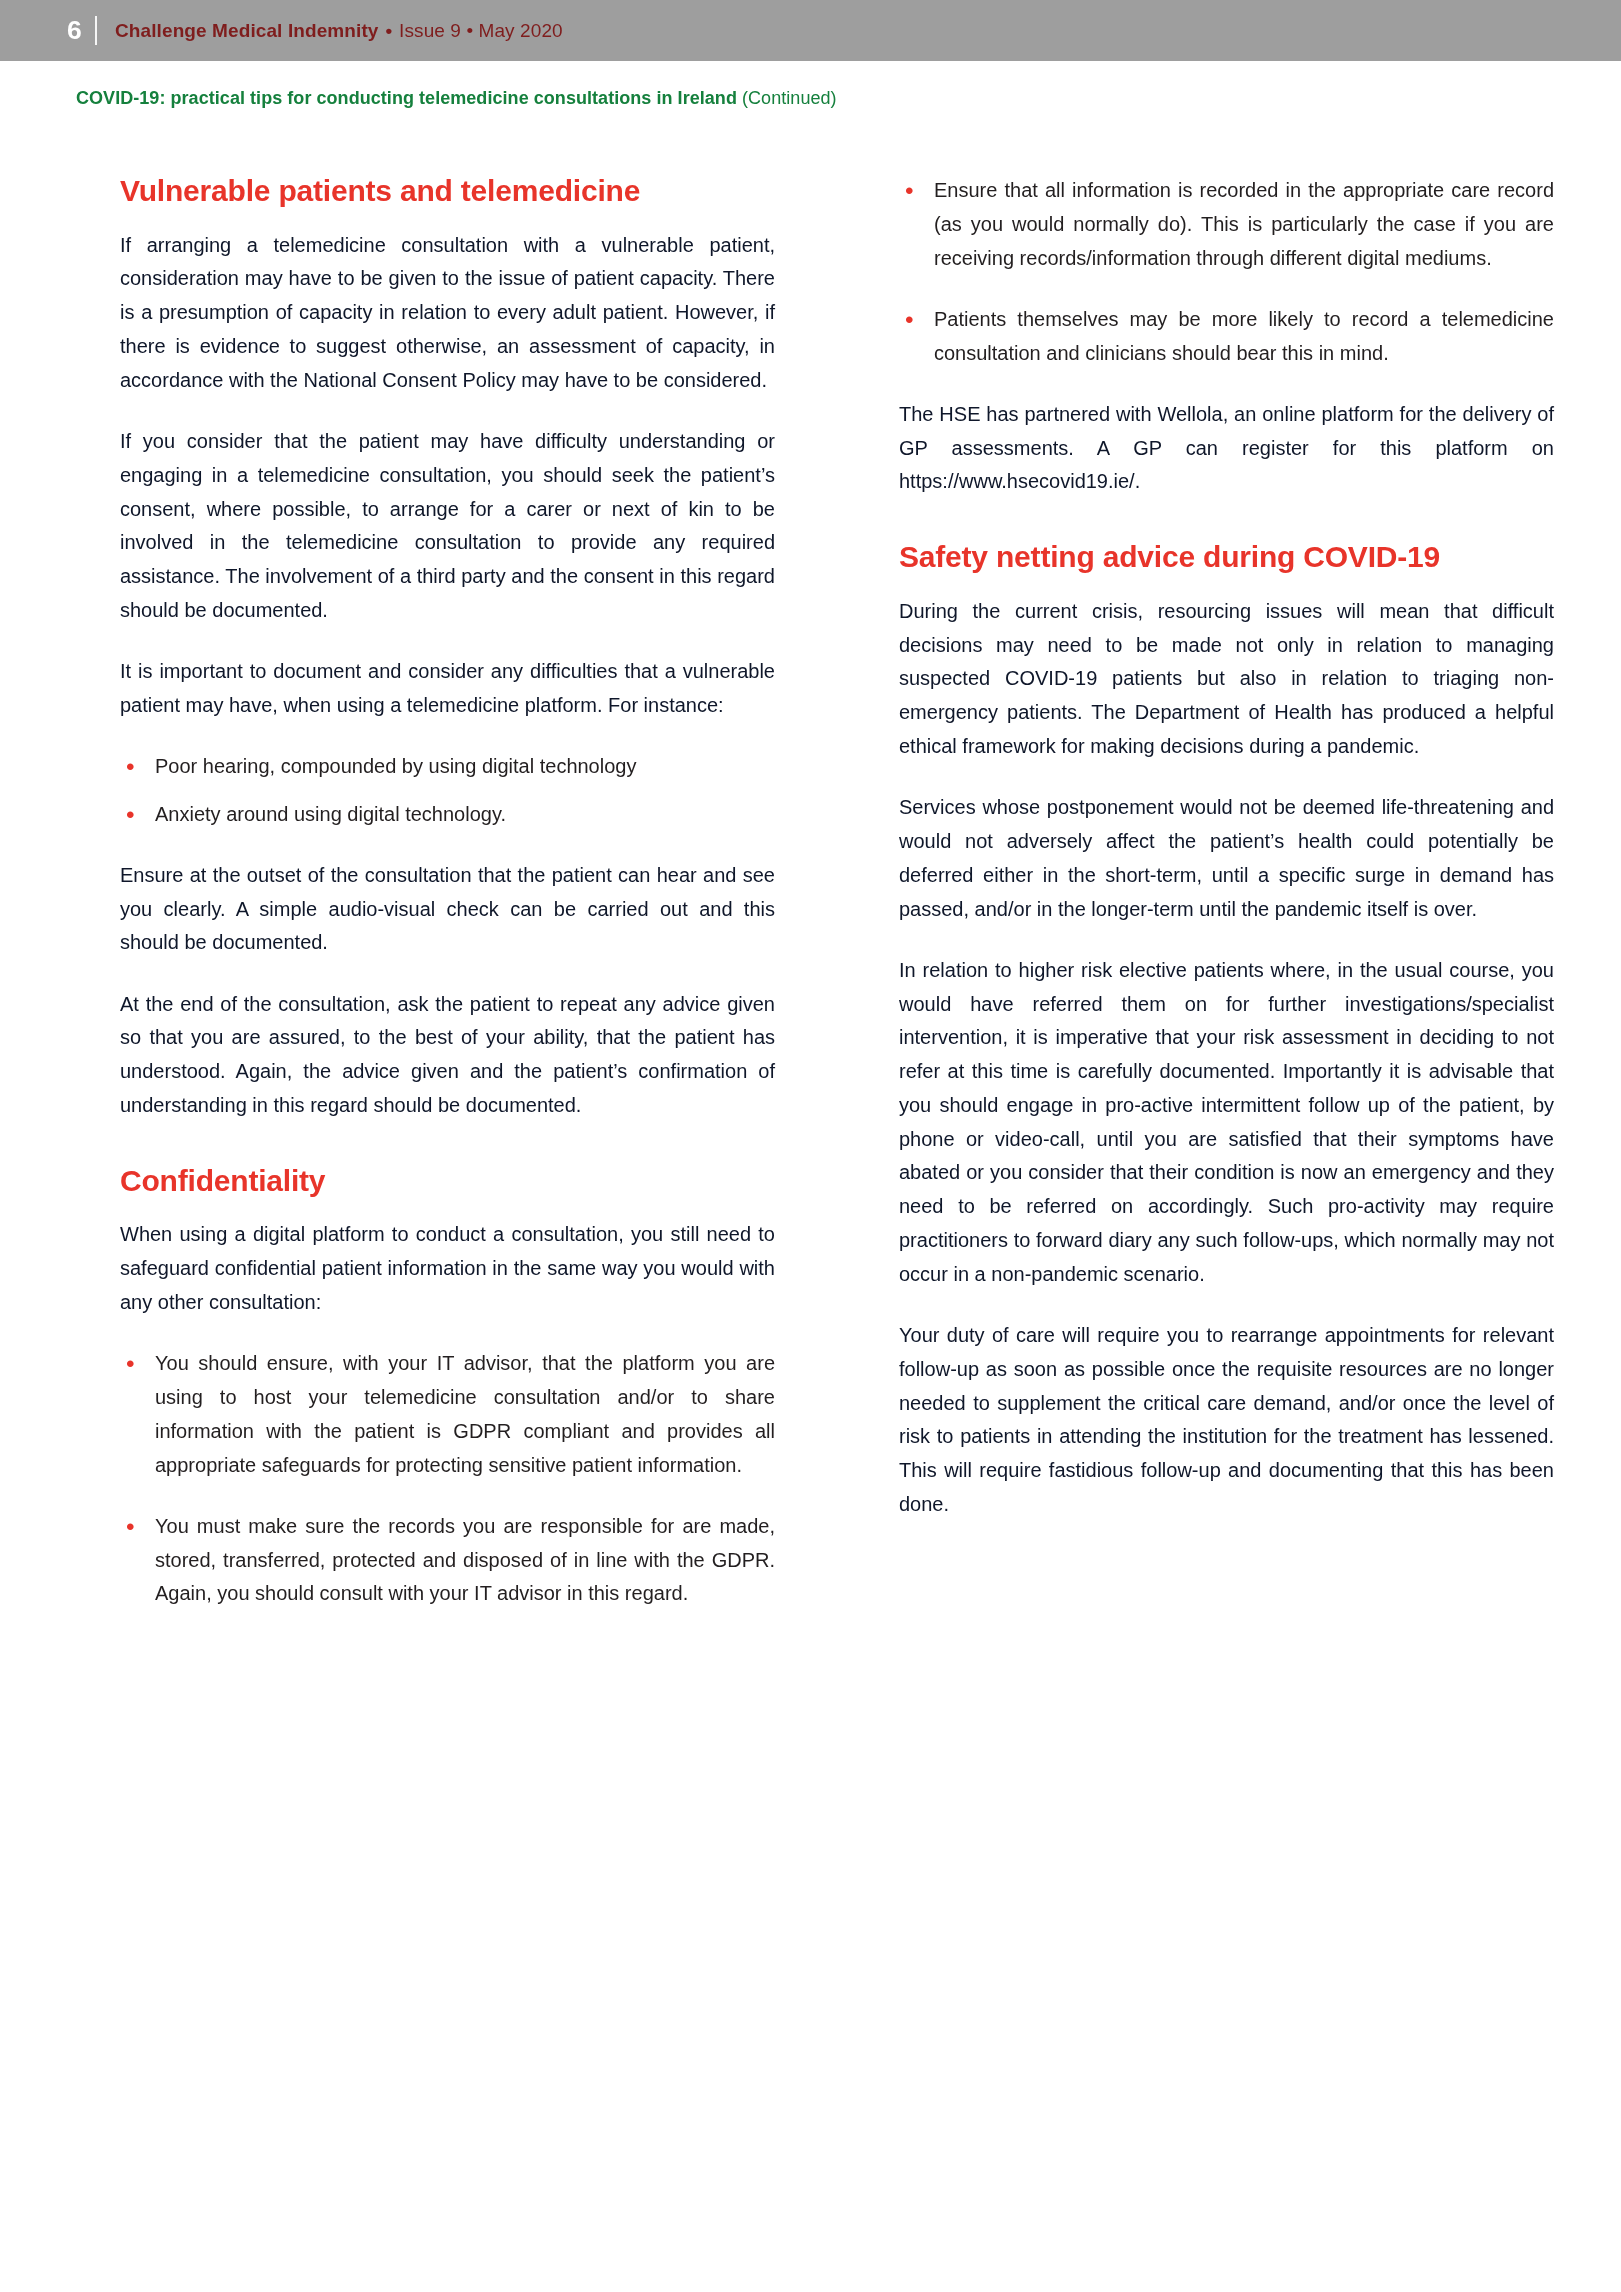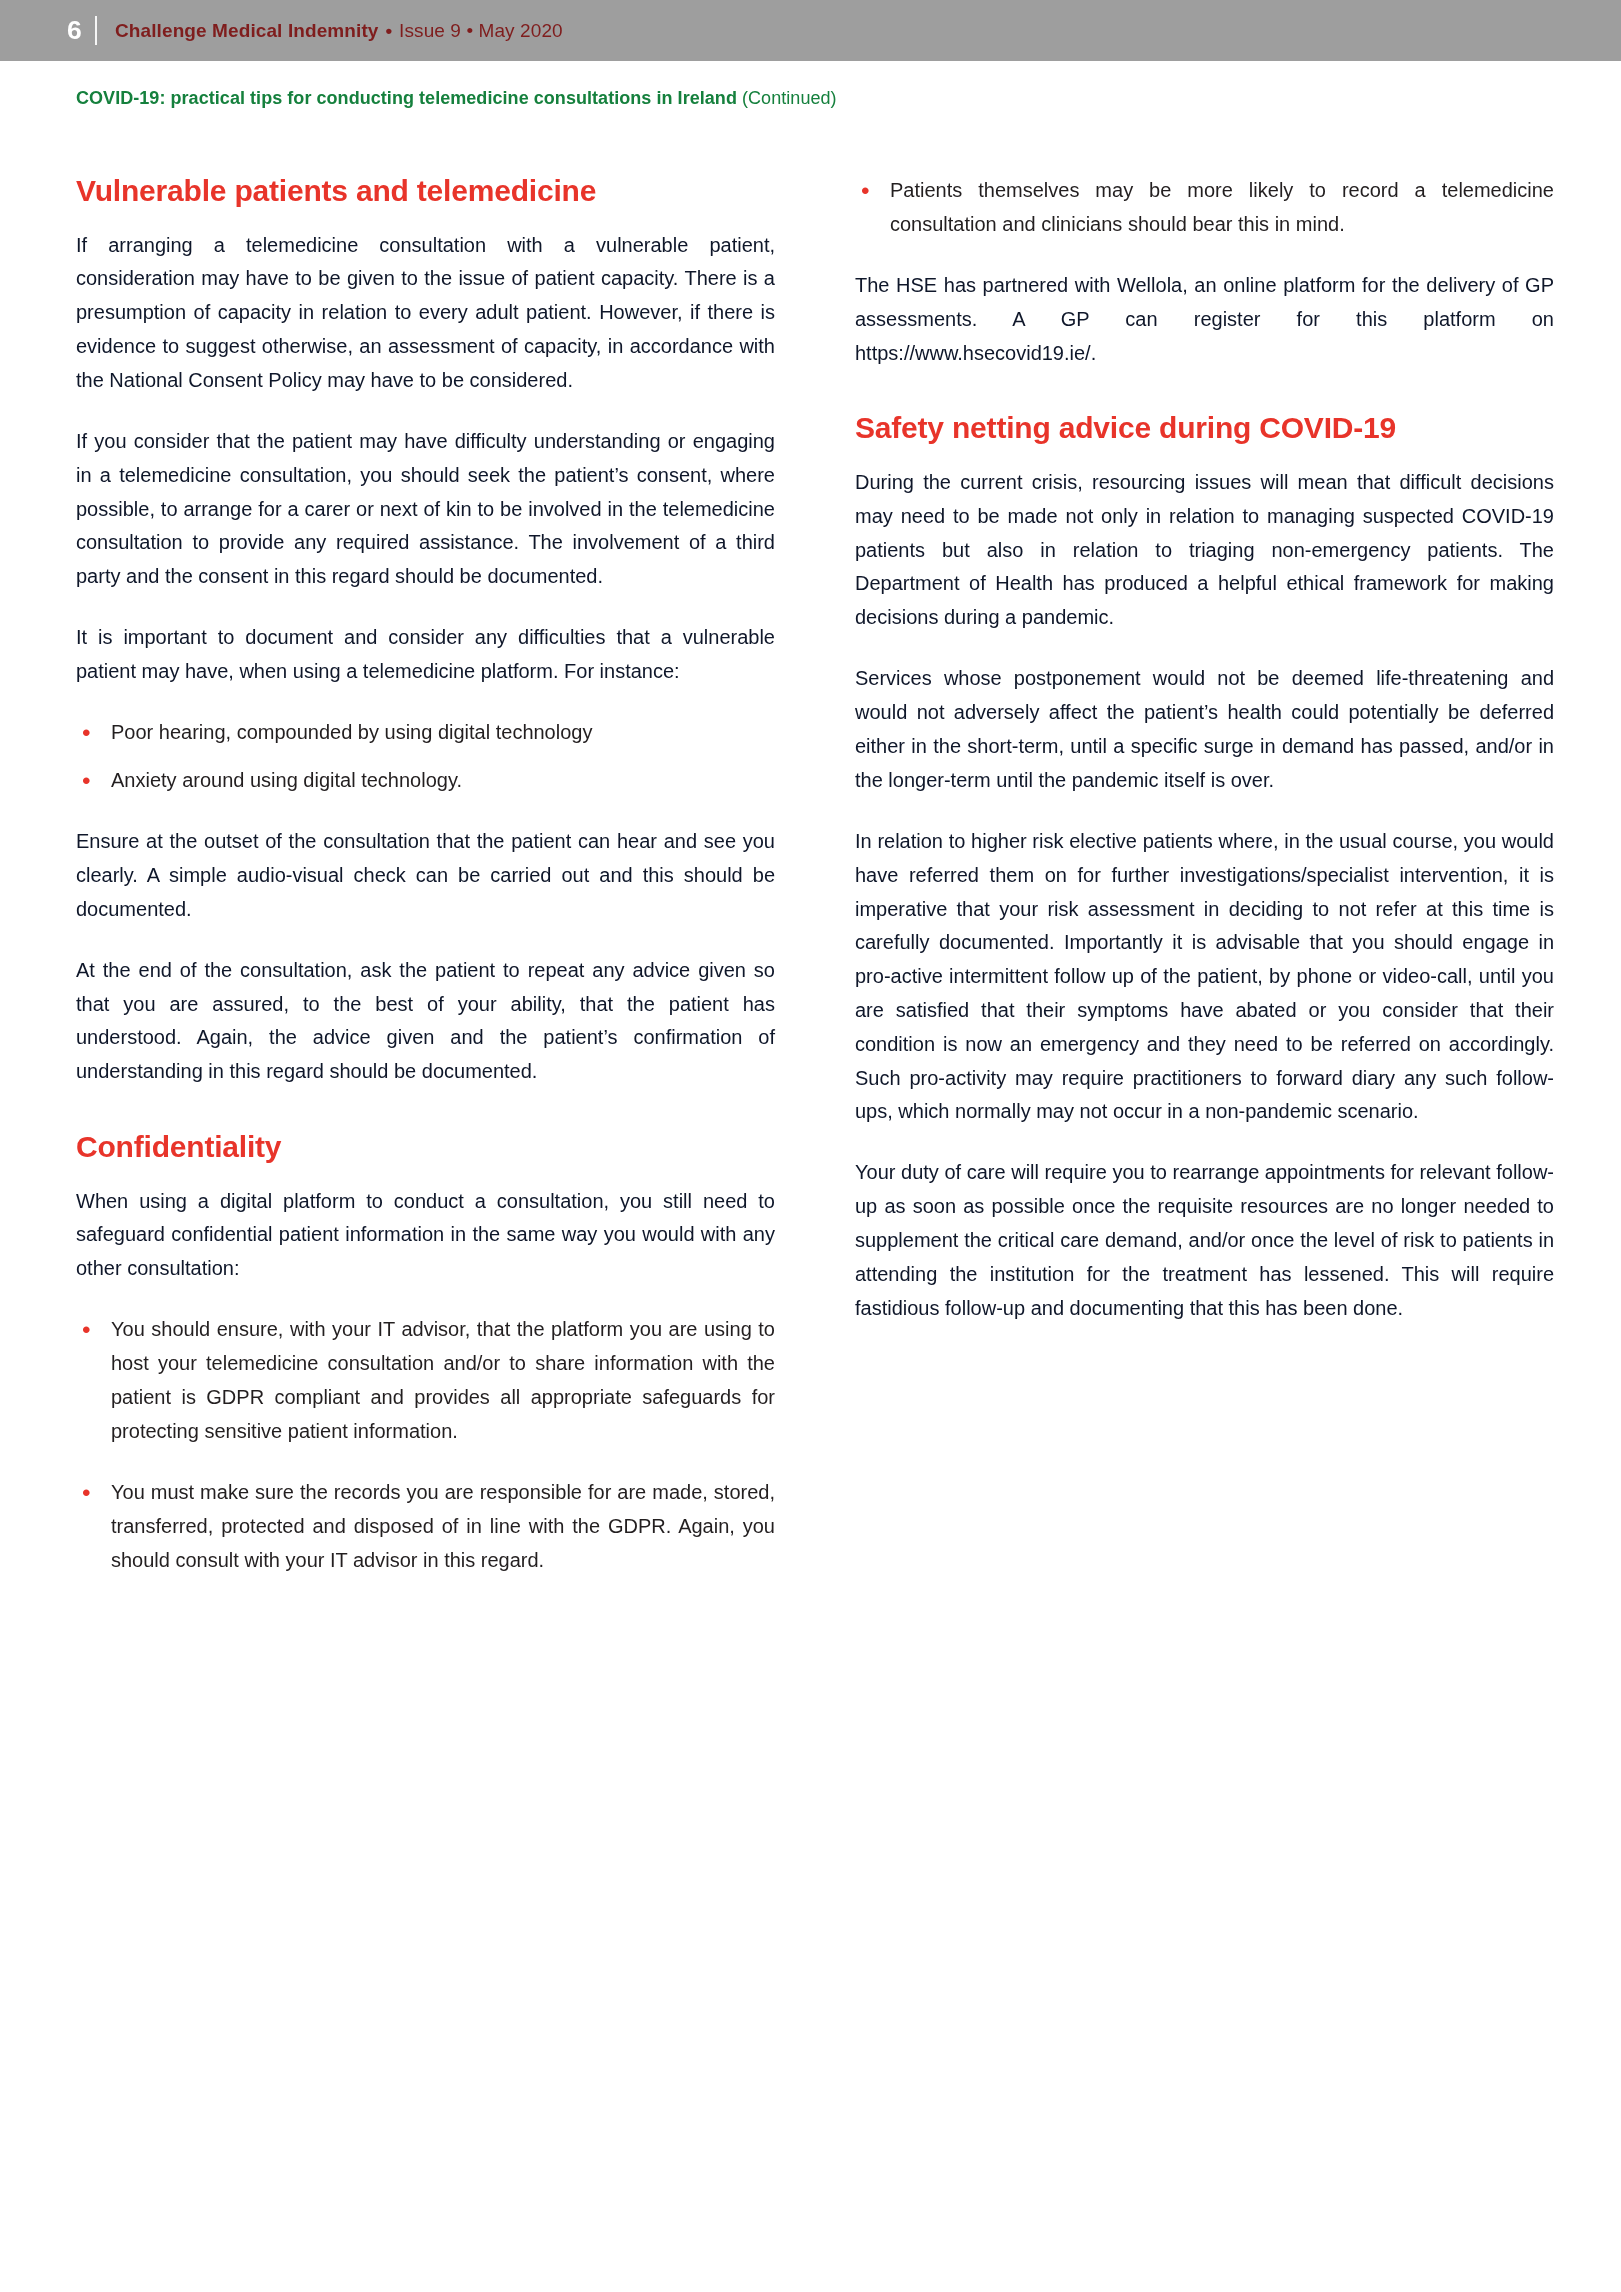--- a/index.html
+++ b/index.html
@@ -80,20 +80,21 @@
   .columns {
     position: absolute;
     top: 174px;
     left: 76px;
     width: 1478px;
     display: flex;
     gap: 80px;
   }
   .col {
     width: 699px;
+    margin-left: 44px;
   }
 
   h2.section-title {
     color: #e8342a;
     font-size: 30px;
     font-weight: bold;
     margin: 0 0 21.6px 0;
     letter-spacing: -0.2px;
     line-height: 1.1;
   }
@@ -189,20 +190,21 @@
       <ul class="bullets para">
         <li>You should ensure, with your IT advisor, that the platform you are using to host your telemedicine consultation and/or to share information with the patient is GDPR compliant and provides all appropriate safeguards for protecting sensitive patient information.</li>
         <li>You must make sure the records you are responsible for are made, stored, transferred, protected and disposed of in line with the GDPR. Again, you should consult with your IT advisor in this regard.</li>
       </ul>
 
     </div>
 
     <div class="col">
 
       <ul class="bullets para gap-after">
+        <li>Ensure that all information is recorded in the appropriate care record (as you would normally do). This is particularly the case if you are receiving records/information through different digital mediums.</li>
         <li>Patients themselves may be more likely to record a telemedicine consultation and clinicians should bear this in mind.</li>
       </ul>
 
       <p class="body">The HSE has partnered with Wellola, an online platform for the delivery of GP assessments. A GP can register for this platform on https://www.hsecovid19.ie/.</p>
 
       <h2 class="section-title spaced">Safety netting advice during COVID-19</h2>
 
       <p class="body">During the current crisis, resourcing issues will mean that difficult decisions may need to be made not only in relation to managing suspected COVID-19 patients but also in relation to triaging non-emergency patients. The Department of Health has produced a helpful ethical framework for making decisions during a pandemic.</p>
       <p class="body">Services whose postponement would not be deemed life-threatening and would not adversely affect the patient’s health could potentially be deferred either in the short-term, until a specific surge in demand has passed, and/or in the longer-term until the pandemic itself is over.</p>
       <p class="body">In relation to higher risk elective patients where, in the usual course, you would have referred them on for further investigations/specialist intervention, it is imperative that your risk assessment in deciding to not refer at this time is carefully documented. Importantly it is advisable that you should engage in pro-active intermittent follow up of the patient, by phone or video-call, until you are satisfied that their symptoms have abated or you consider that their condition is now an emergency and they need to be referred on accordingly. Such pro-activity may require practitioners to forward diary any such follow-ups, which normally may not occur in a non-pandemic scenario.</p>

